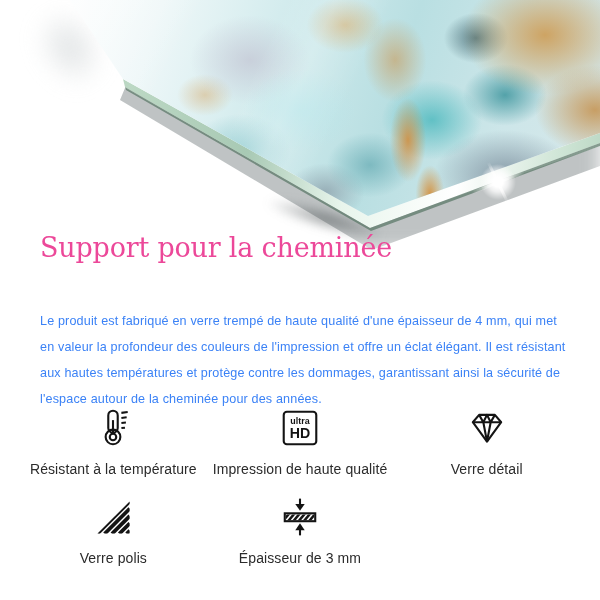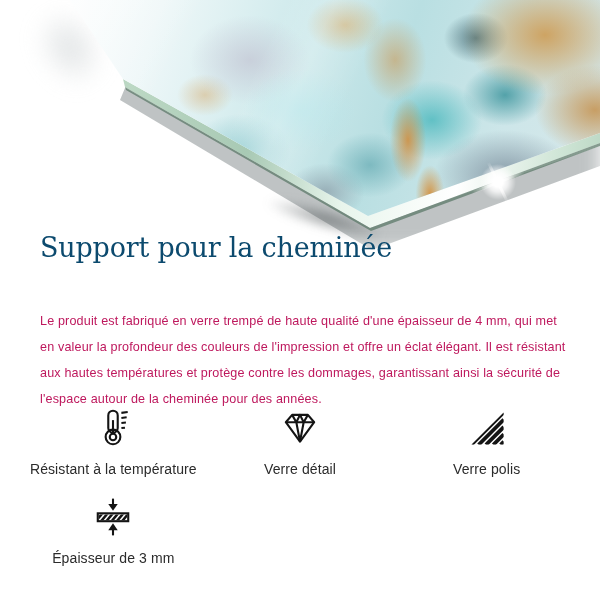--- a/index.html
+++ b/index.html
@@ -59,23 +59,23 @@
   .sparkle { position:absolute; left:470px; top:154px; width:56px; height:56px;
     background:radial-gradient(circle, #ffffff 0 5px, rgba(255,255,255,0.75) 10px, rgba(255,255,255,0) 18px); }
   .sparkle::before, .sparkle::after { content:""; position:absolute; left:0; top:26.5px; width:56px; height:3px;
     background:linear-gradient(90deg, rgba(255,255,255,0) 0%, #ffffff 45% 55%, rgba(255,255,255,0) 100%); }
   .sparkle::before { transform:rotate(-21deg); }
   .sparkle::after  { transform:rotate(64deg) scaleX(0.8); }
 
   
   .title { position:absolute; left:40px; top:231px; margin:0;
     font-family:"DejaVu Serif", serif; font-weight:400;
-    font-size:27px; line-height:33px; color:#0c4a6e; letter-spacing:-0.2px; }
+    font-size:27px; line-height:33px; color:#ec4899; letter-spacing:-0.2px; }
   .desc { position:absolute; left:40px; top:308px; width:528px; margin:0;
-    font-size:12.6px; line-height:26px; color:#be185d; letter-spacing:0.15px; }
+    font-size:12.6px; line-height:26px; color:#3b82f6; letter-spacing:0.15px; }
 
   
   .features { position:absolute; left:20px; top:404px; width:560px;
     display:grid; grid-template-columns:repeat(3, 1fr); row-gap:16px; }
   .feature { display:flex; flex-direction:column; align-items:center; }
   .icon-box { height:46px; display:flex; align-items:flex-end; justify-content:center; }
   .feature .label { margin-top:11px; font-size:14px; color:#2b2b2b; letter-spacing:0.1px; }
   .icn { stroke:#141414; fill:none; stroke-width:2; }
 </style>
 </head>
@@ -110,20 +110,30 @@
           <line class="icn" x1="20" y1="12.5" x2="20" y2="25.4" stroke-width="1.7"></line>
           <line class="icn" x1="28" y1="5.6" x2="34" y2="4.8" stroke-width="1.8"></line>
           <line class="icn" x1="28" y1="10.4" x2="33" y2="9.8" stroke-width="1.8"></line>
           <line class="icn" x1="28" y1="15.2" x2="32.3" y2="14.8" stroke-width="1.8"></line>
           <line class="icn" x1="28" y1="20" x2="31.4" y2="19.7" stroke-width="1.8"></line>
         </svg>
       </div>
       <div class="label">Résistant à la température</div>
     </div>
 
+    <div class="feature">
+      <div class="icon-box">
+        <svg width="42" height="44" viewBox="0 0 40 40">
+          <rect class="icn" x="4.5" y="4.5" width="31" height="31" rx="3" stroke-width="2.6"></rect>
+          <text x="20" y="16.5" text-anchor="middle" font-family="Liberation Sans, sans-serif" font-size="8.5" font-weight="600" fill="#141414" stroke="none">ultra</text>
+          <text x="20" y="30" text-anchor="middle" font-family="Liberation Sans, sans-serif" font-size="13.5" font-weight="700" fill="#141414" stroke="none">HD</text>
+        </svg>
+      </div>
+      <div class="label">Impression de haute qualité</div>
+    </div>
 
 
     <div class="feature">
       <div class="icon-box">
         <svg width="42" height="44" viewBox="0 0 40 40">
           <path class="icn" stroke-width="1.9" stroke-linejoin="round" d="M12.5 7.5 H27.5 L33.5 14.5 L20 33 L6.5 14.5 Z"></path>
           <path class="icn" stroke-width="1.7" stroke-linejoin="round" d="M6.5 14.5 H33.5 M12.5 7.5 L16.5 14.5 L20 7.5 L23.5 14.5 L27.5 7.5 M16.5 14.5 L20 33 M23.5 14.5 L20 33"></path>
         </svg>
       </div>
       <div class="label">Verre détail</div>

